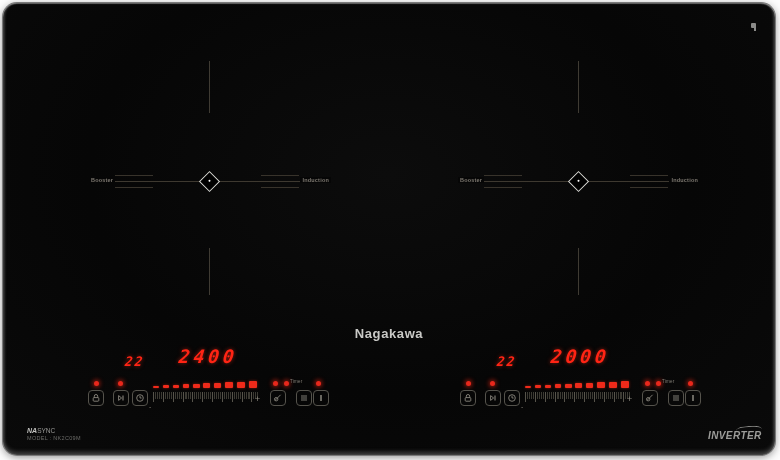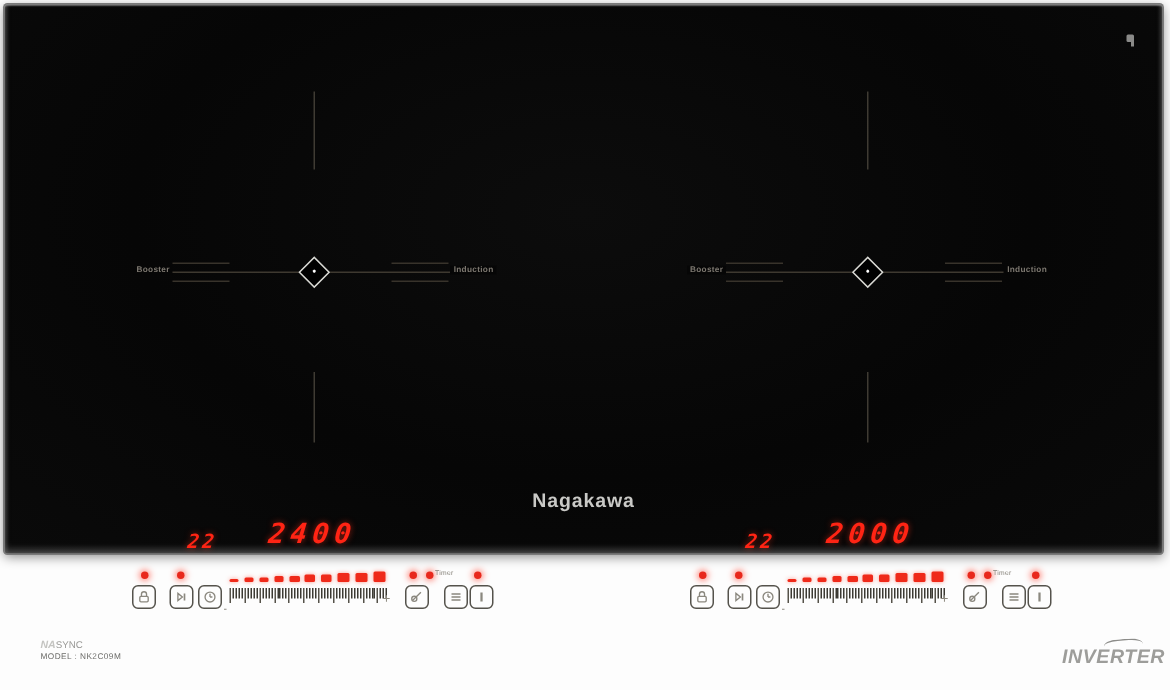--- a/index.html
+++ b/index.html
@@ -1,18 +1,18 @@
 <!DOCTYPE html>
 <html><head>
 <meta charset="utf-8">
 <style>
   html,body{margin:0;padding:0;background:#fdfdfd;width:780px;height:460px;overflow:hidden;
     font-family:"Liberation Sans", sans-serif;}
   .stage{position:relative;width:780px;height:460px;background:#fdfdfd;}
-  .cooktop{position:absolute;left:3px;top:3px;width:772px;height:366px;border-radius:2px;
+  .cooktop{position:absolute;left:3px;top:3px;width:772px;height:452px;border-radius:14px;
     background:radial-gradient(ellipse at 50% 38%, #0c0c0c 0%, #060606 55%, #0a0a0a 100%);
     box-shadow:0 0 0 1px #7a7a7a, 0 2px 8px rgba(0,0,0,.45),
       inset 0 1px 1px rgba(255,255,255,.35), inset 0 -3px 4px rgba(210,210,210,.28),
       inset 2px 0 2px rgba(255,255,255,.10), inset -2px 0 2px rgba(255,255,255,.10);}
   
   .zone{position:absolute;top:0;width:244px;height:460px;}
   .zone .vline{position:absolute;left:119.5px;width:1.5px;background:#3f3b33;}
   .zone .vtop{top:58px;height:52px;}
   .zone .vbottom{top:245px;height:47px;}
   .zone .hline{position:absolute;left:12px;top:177.5px;width:220px;height:1px;background:#3e3930;}
@@ -52,21 +52,21 @@
     align-items:flex-start;justify-content:space-between;}
   .slider i{display:block;width:1px;height:7px;background:#3c3a33;}
   .slider i.tall{height:10px;background:#56534a;}
   .sl-minus{position:absolute;left:66px;top:60px;font-size:7px;color:#7c786f;}
   .sl-plus{position:absolute;left:172px;top:51px;font-size:9px;color:#8b877d;}
   .timer-tag{position:absolute;left:207px;top:36px;font-size:4.5px;color:#837f76;letter-spacing:.2px;}
   
   .na-line{position:absolute;left:24px;top:424px;color:#9a9a97;font-size:6.5px;}
   .na-line b{font-style:italic;color:#c4c4c1;font-size:7px;}
   .model-line{position:absolute;left:24px;top:432px;color:#6c6c69;font-size:5.5px;letter-spacing:.3px;}
-  .inverter{position:absolute;left:705px;top:427px;color:#9d9d9a;font-size:13px;font-weight:bold;
+  .inverter{position:absolute;left:705px;top:427px;color:#9d9d9a;font-size:10px;font-weight:bold;
     font-style:italic;letter-spacing:.4px;}
   .swoosh{position:absolute;left:733px;top:423px;width:26px;height:7px;border-top:1px solid #8c8c89;
     border-radius:50%/70%;transform:rotate(-4deg);}
   .corner-mark{position:absolute;left:748px;top:20px;width:6px;height:8px;}
   .corner-mark:before{content:"";position:absolute;left:0;top:0;width:5px;height:5px;background:#8a8a88;
     border-radius:1px;}
   .corner-mark:after{content:"";position:absolute;left:3.4px;top:4px;width:1.6px;height:4px;background:#8a8a88;}
 </style>
 </head>
 <body>

